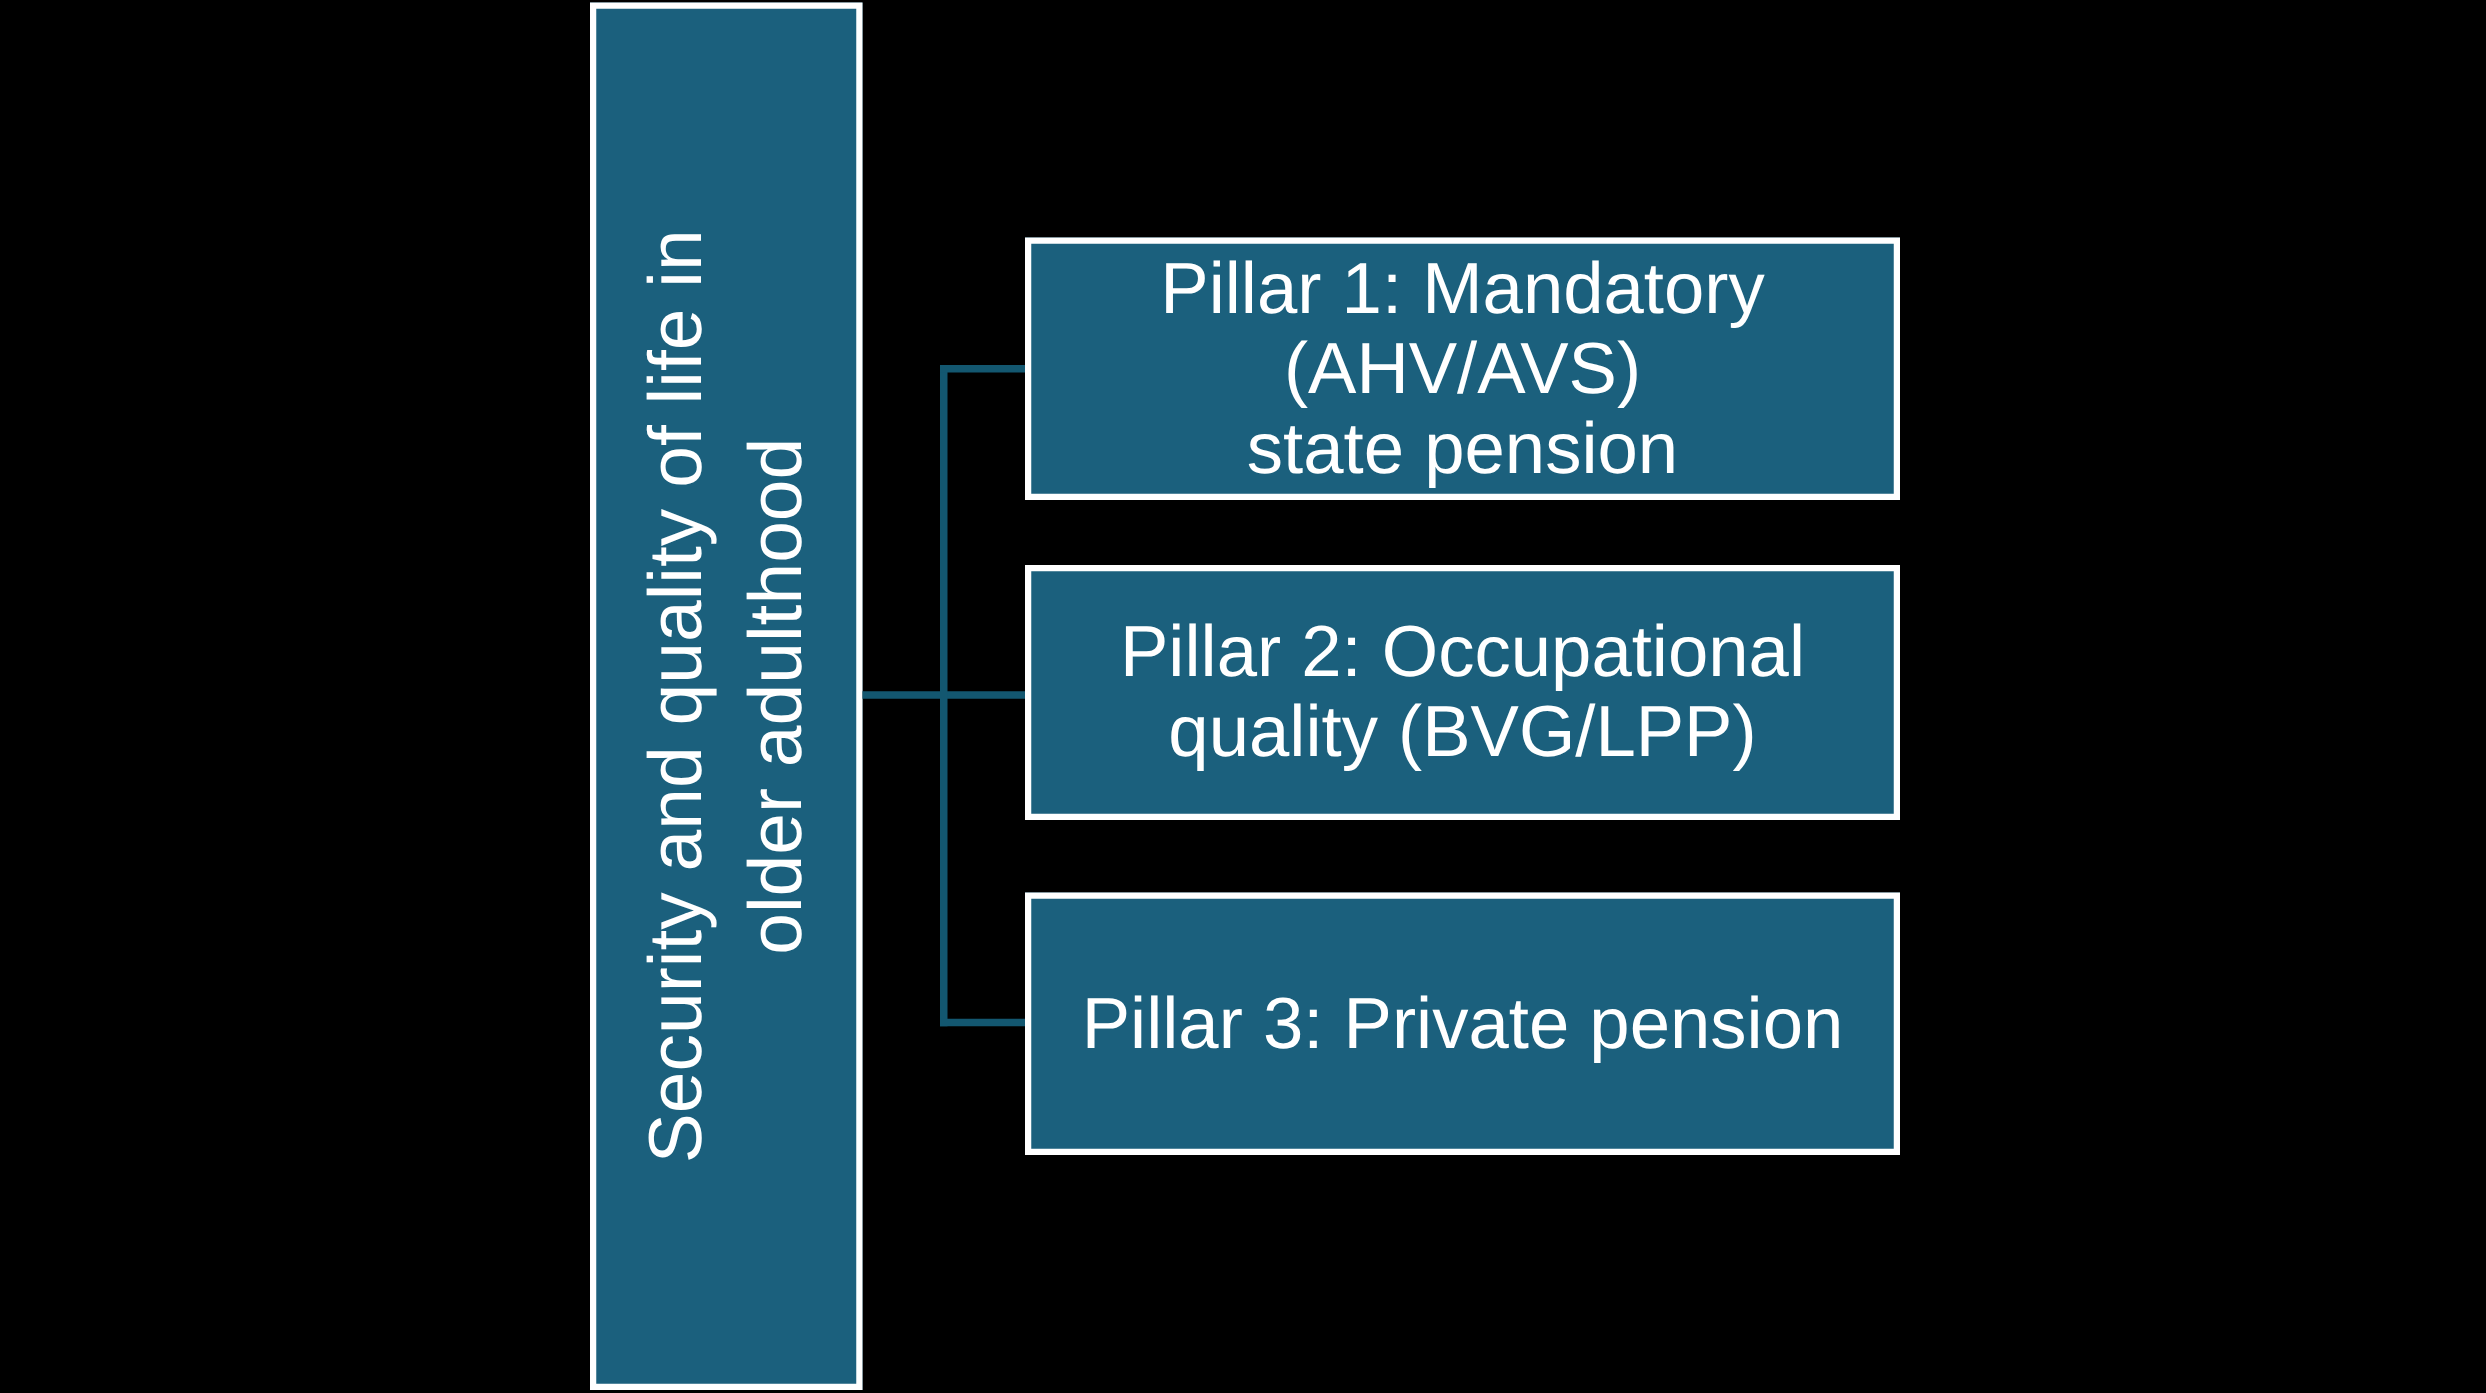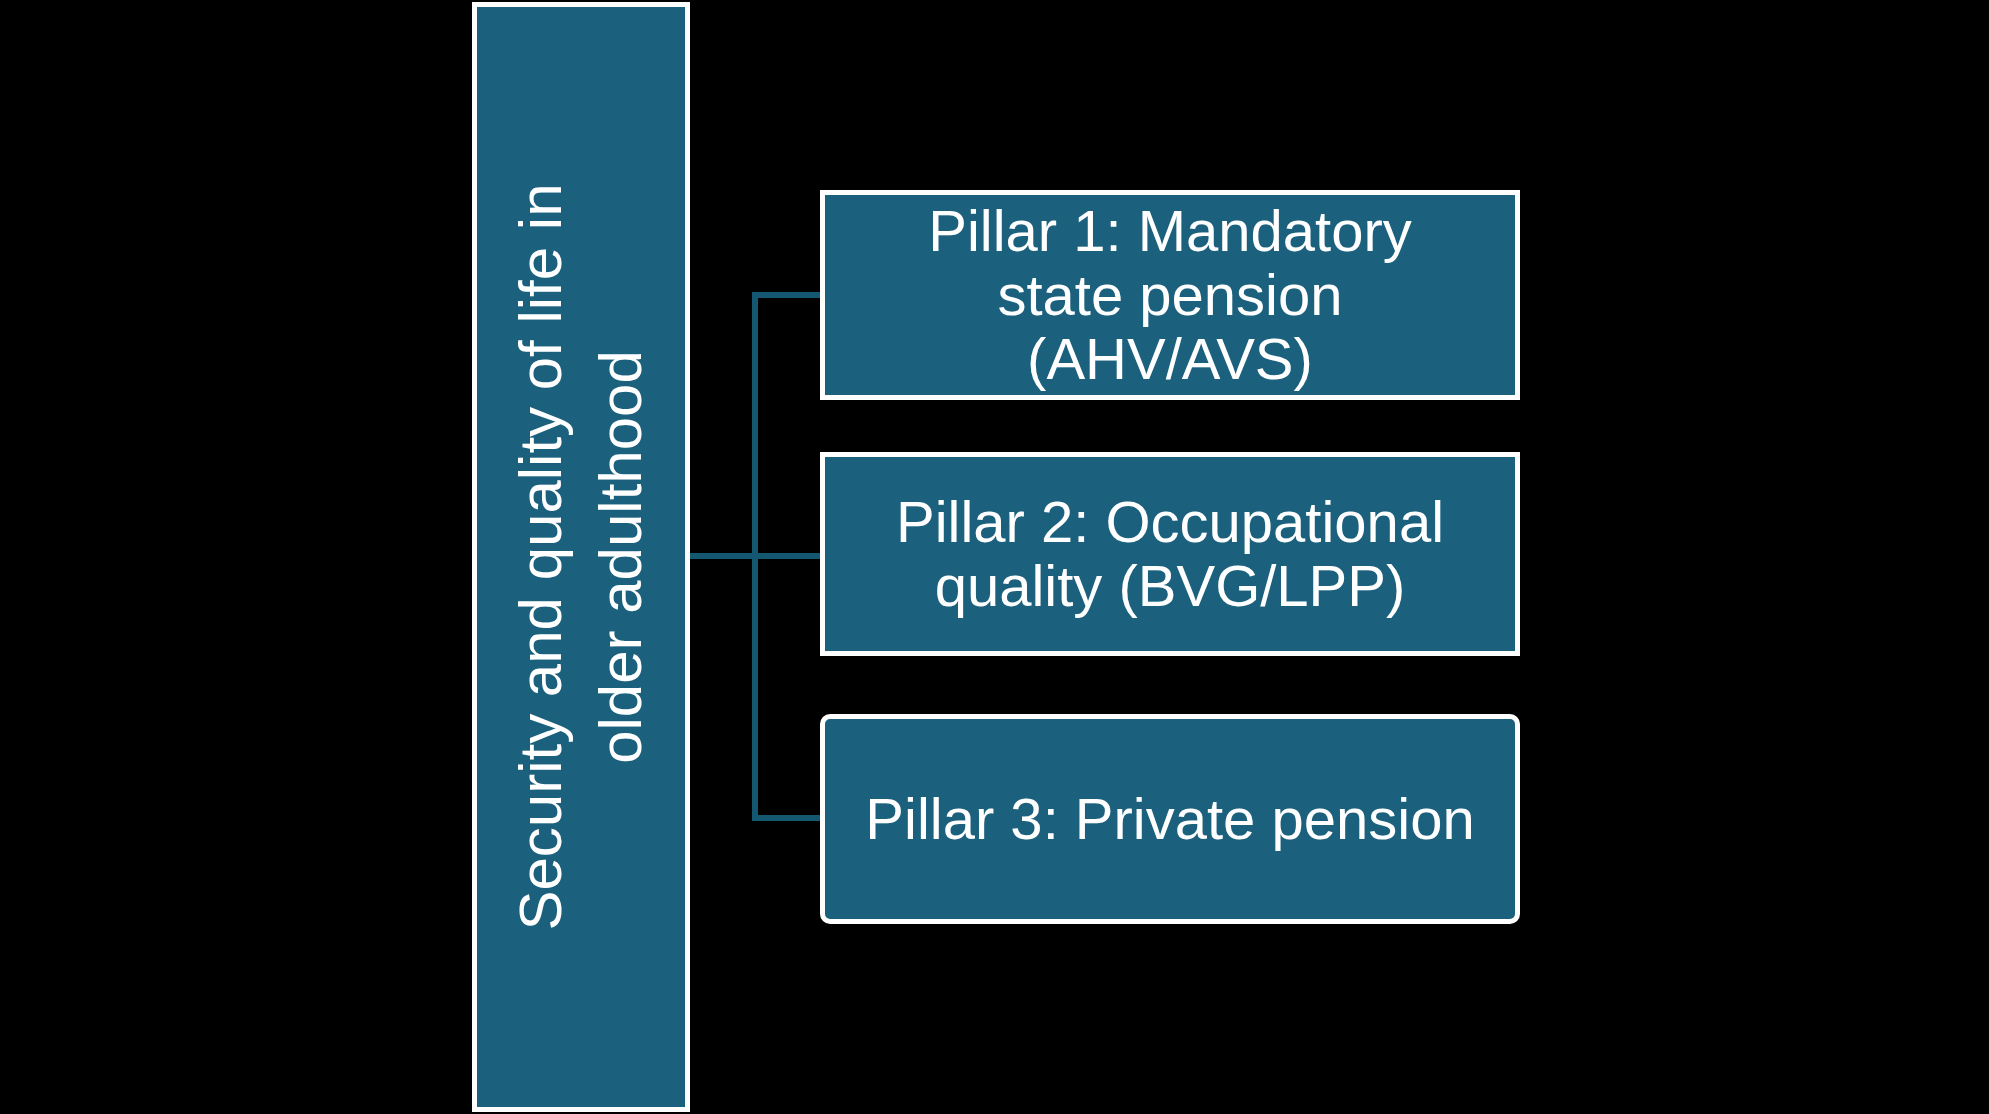--- a/index.html
+++ b/index.html
@@ -53,21 +53,21 @@
     flex-direction: column;
     justify-content: center;
     text-align: center;
     color: #FFFFFF;
     font-size: 58px;
     line-height: 64px;
   }
   .pillar-node span { display: block; }
   .pillar-1 { top: 190px; height: 210px; }
   .pillar-2 { top: 452px; height: 204px; }
-  .pillar-3 { top: 714px; height: 210px; border-radius: 10px; }
+  .pillar-3 { top: 714px; height: 210px; }
 
   
   .connector {
     position: absolute;
     background: #135770;
   }
   .conn-trunk        { left: 752px; top: 292px; width: 6px;   height: 529px; }
   .conn-branch-p1    { left: 752px; top: 292px; width: 68px;  height: 6px; }
   .conn-root-branch  { left: 690px; top: 553px; width: 130px; height: 6px; }
   .conn-branch-p3    { left: 752px; top: 815px; width: 68px;  height: 6px; }
@@ -84,22 +84,22 @@
     </div>
   </div>
 
   <div class="connector conn-root-branch"></div>
   <div class="connector conn-trunk"></div>
   <div class="connector conn-branch-p1"></div>
   <div class="connector conn-branch-p3"></div>
 
   <div class="pillar-node pillar-1">
     <span>Pillar 1: Mandatory</span>
+    <span>(AHV/AVS)</span>
     <span>state pension</span>
-    <span>(AHV/AVS)</span>
   </div>
 
   <div class="pillar-node pillar-2">
     <span>Pillar 2: Occupational</span>
     <span>quality (BVG/LPP)</span>
   </div>
 
   <div class="pillar-node pillar-3">
     <span>Pillar 3: Private pension</span>
   </div>

